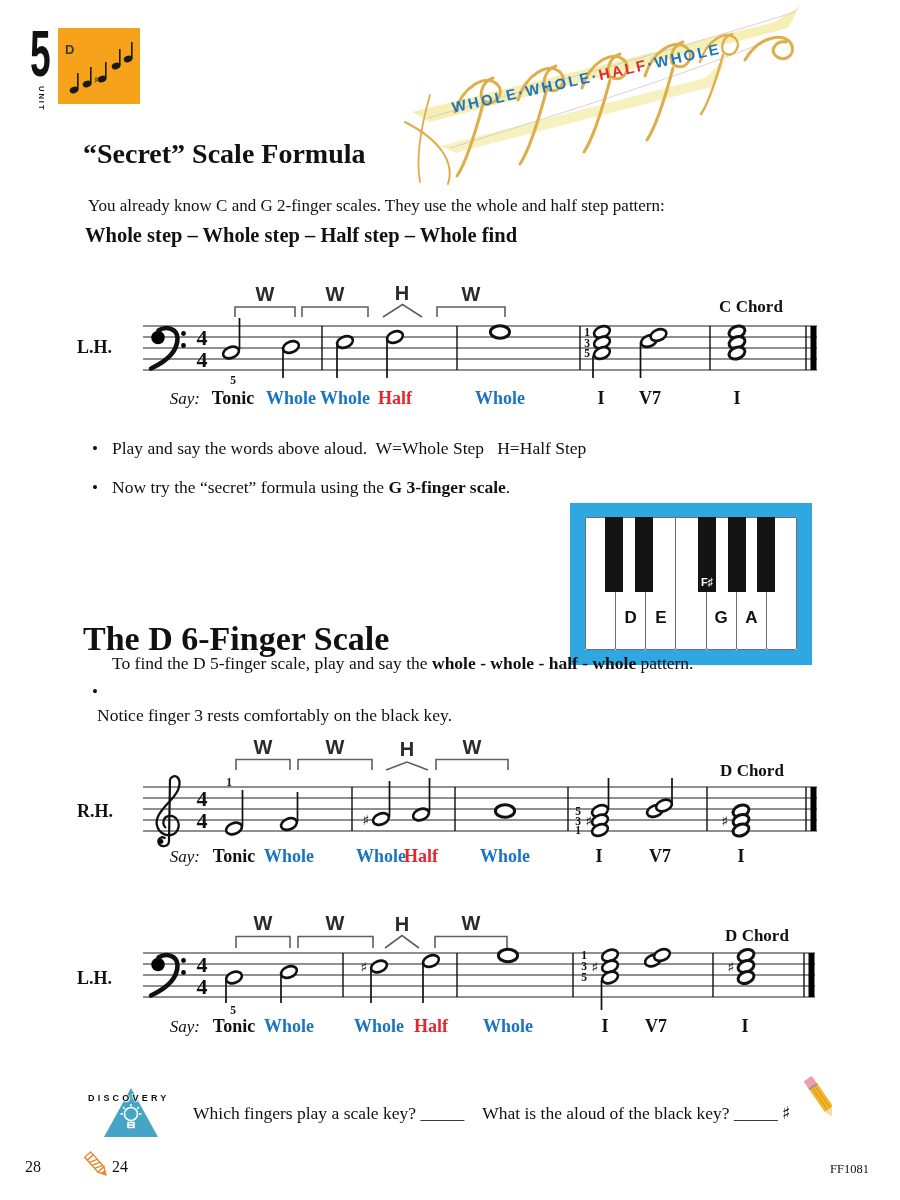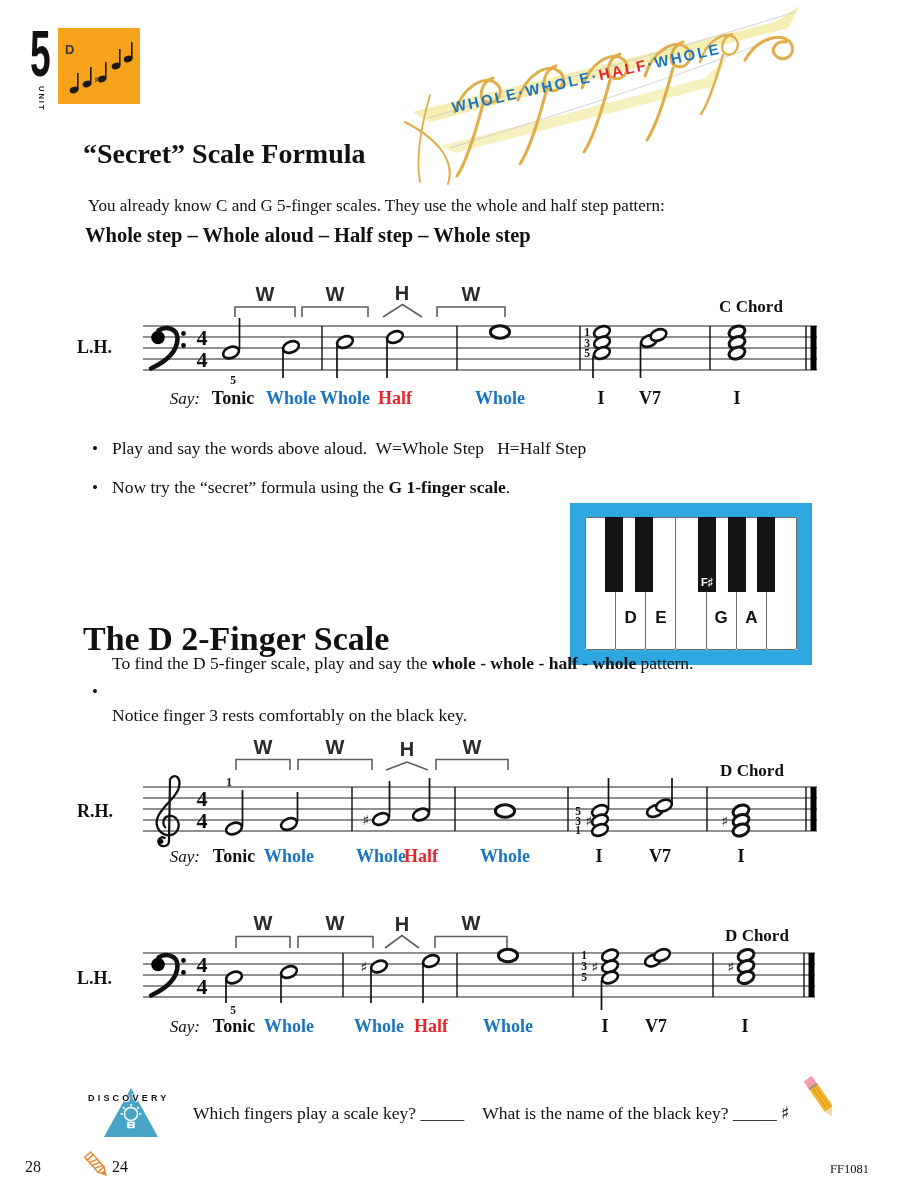--- a/index.html
+++ b/index.html
@@ -116,22 +116,22 @@
     <path d="M745 60 C760 34 788 32 792 46 C795 57 782 63 775 55 C770 49 777 40 786 42" stroke-width="3"></path>
     <path d="M405 122 C440 140 455 162 448 184" stroke-width="2"></path>
     <path d="M430 95 C420 130 416 160 420 182" stroke-width="1.8"></path>
   </g>
 </svg>
 <div class="abs banner-text">
   <span class="bw">WHOLE</span><span class="bw">·</span><span class="bw">WHOLE</span><span class="bw">·</span><span class="bh">HALF</span><span class="bw">·</span><span class="bw">WHOLE</span>
 </div>
 
 <div class="abs h1">“Secret” Scale Formula</div>
-<div class="abs intro">You already know C and G 5-finger scales. They use the whole and half step pattern:</div>
-<div class="abs formula">Whole step – Whole aloud – Half step – Whole step</div>
+<div class="abs intro">You already know C and G 2-finger scales. They use the whole and half step pattern:</div>
+<div class="abs formula">Whole step – Whole step – Half step – Whole find</div>
 
 <svg class="abs" style="left:0;top:280px" width="900" height="132" viewBox="0 280 900 132">
   <g class="sl">
     <line x1="143" y1="326" x2="817" y2="326"></line>
       <line x1="143" y1="337" x2="817" y2="337"></line>
     <line x1="143" y1="348" x2="817" y2="348"></line>
       <line x1="143" y1="359" x2="817" y2="359"></line>
     <line x1="143" y1="370" x2="817" y2="370"></line>
   </g>
   <g class="bl">
@@ -226,21 +226,21 @@
     <text class="sayw blue" x="500" y="404">Whole</text>
     <text class="sayw" x="601" y="404">I</text>
     <text class="sayw" x="650" y="404">V7</text>
     <text class="sayw" x="737" y="404">I</text>
   </g>
 </svg>
 
 <div class="abs bdot" style="left:92px;top:439px">•</div>
 <div class="abs bullet" style="left:112px;top:438px">Play and say the words above aloud.&nbsp; W=Whole Step &nbsp; H=Half Step</div>
 <div class="abs bdot" style="left:92px;top:478px">•</div>
-<div class="abs bullet" style="left:112px;top:477px"><span>Now try the “secret” formula using the </span><b>G 1-finger scale</b><span>.</span></div>
+<div class="abs bullet" style="left:112px;top:477px"><span>Now try the “secret” formula using the </span><b>G 3-finger scale</b><span>.</span></div>
 
 <div class="abs kb-frame">
   <div class="kb-inner">
     <div class="wkey"></div>
     <div class="wkey">
         <div class="wlabel">D</div>
       </div>
     <div class="wkey">
         <div class="wlabel">E</div>
       </div>
@@ -255,24 +255,24 @@
     <div class="bkey" style="left:20px"></div>
     <div class="bkey" style="left:50px"></div>
     <div class="bkey" style="left:113px">
         <div class="bklabel">F♯</div>
       </div>
     <div class="bkey" style="left:143px"></div>
     <div class="bkey" style="left:172px"></div>
   </div>
 </div>
 
-<div class="abs h2">The D 2-Finger Scale</div>
+<div class="abs h2">The D 6-Finger Scale</div>
 <div class="abs bdot" style="left:92px;top:682px">•</div>
 <div class="abs bullet" style="left:112px;top:653px"><span>To find the D 5-finger scale, play and say the </span><b>whole - whole - half - whole</b><span> pattern.</span></div>
-<div class="abs bullet" style="left:112px;top:705px">Notice finger 3 rests comfortably on the black key.</div>
+<div class="abs bullet" style="left:97px;top:705px">Notice finger 3 rests comfortably on the black key.</div>
 
 <svg class="abs" style="left:0;top:735px" width="900" height="135" viewBox="0 735 900 135">
   <g class="sl">
     <line x1="143" y1="787" x2="817" y2="787"></line>
       <line x1="143" y1="798" x2="817" y2="798"></line>
     <line x1="143" y1="809" x2="817" y2="809"></line>
       <line x1="143" y1="820" x2="817" y2="820"></line>
     <line x1="143" y1="831" x2="817" y2="831"></line>
   </g>
   <g class="bl">
@@ -490,21 +490,21 @@
     <line x1="3.5" y1="10" x2="6" y2="10"></line>
       <line x1="24.5" y1="10" x2="22" y2="10"></line>
     <rect x="11" y="18.5" width="6" height="5"></rect>
       <line x1="11" y1="21" x2="17" y2="21"></line>
   </g>
 </svg>
 <div class="abs disc-label">DISCOVERY</div>
 <div class="abs disc-q">
   <span>Which fingers play a scale key?</span>
   <span>_____</span><span class="gap"></span>
-  <span>What is the name of the black key?</span>
+  <span>What is the aloud of the black key?</span>
   <span>_____</span>
   <span class="disc-sharp">♯</span>
 </div>
 <svg class="abs" style="left:788px;top:1076px" width="44" height="56">
   <g transform="translate(22,6) rotate(-35)">
     <rect x="-5" y="-4" width="10" height="8" fill="#EF9FAC"></rect>
     <rect x="-5" y="4" width="10" height="3" fill="#b09078"></rect>
     <rect x="-5" y="7" width="10" height="26" fill="#F5B42A"></rect>
     <line x1="-1.7" y1="7" x2="-1.7" y2="33" stroke="#d89a1f" stroke-width="1"></line>
     <line x1="1.7" y1="7" x2="1.7" y2="33" stroke="#d89a1f" stroke-width="1"></line>

